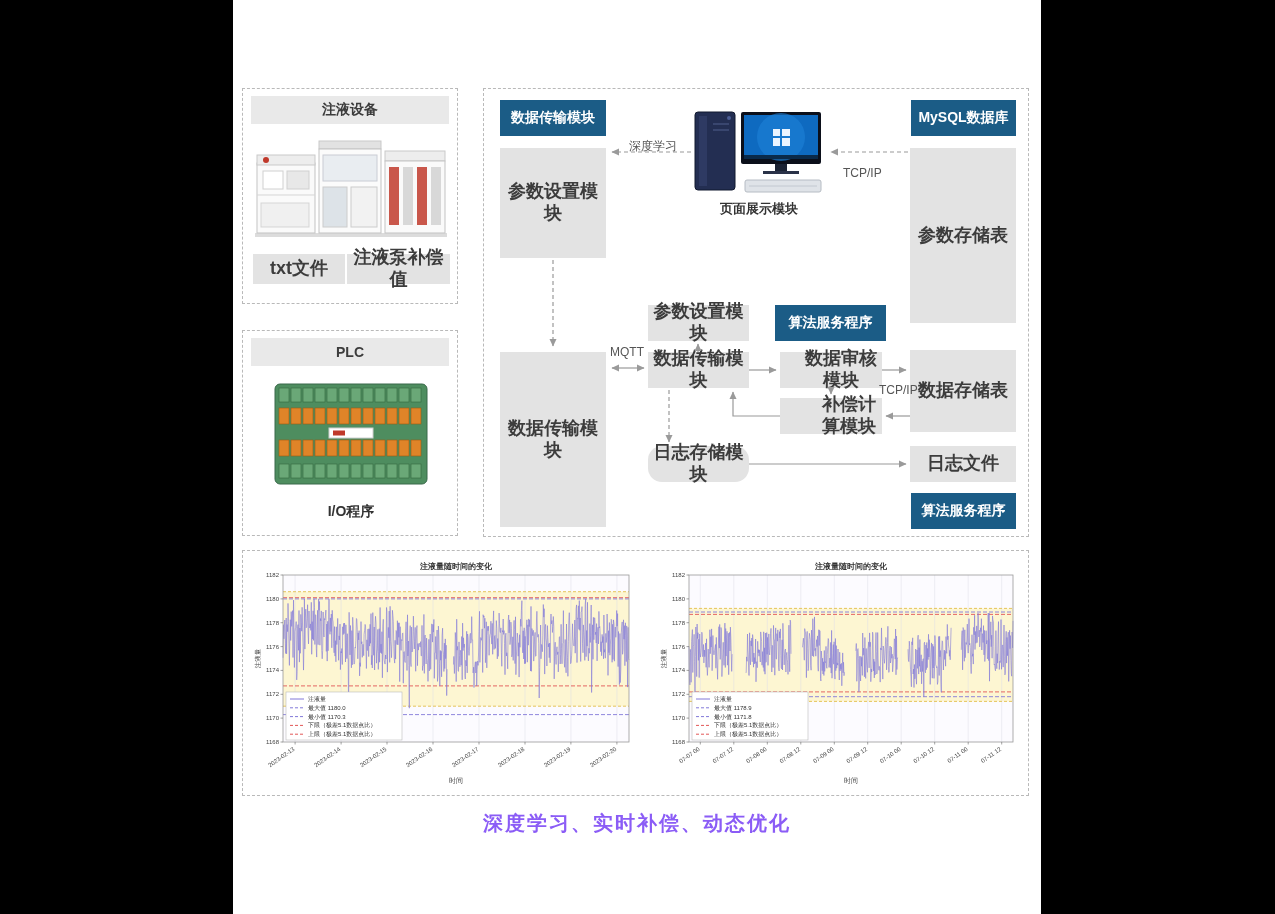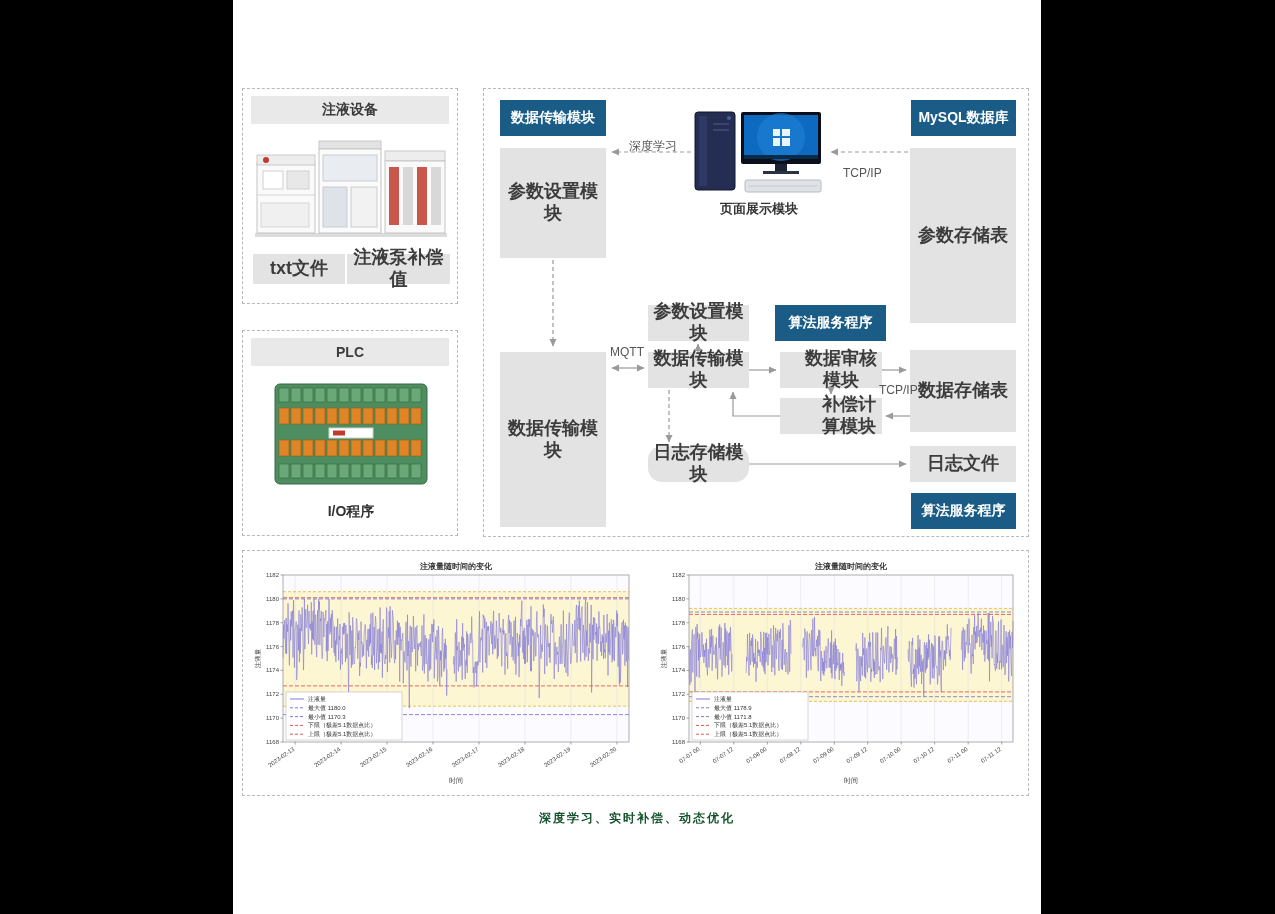--- a/index.html
+++ b/index.html
@@ -9,21 +9,21 @@
   .dashed-box{position:absolute;border:1.5px dashed #b9b9b9;background:#fff;box-sizing:border-box;}
   .title-bar{position:absolute;left:8px;right:8px;top:7px;height:28px;background:#e9e9e9;
     display:flex;align-items:center;justify-content:center;font-weight:bold;font-size:14px;color:#3c3c3c;}
   .gray-box{position:absolute;background:#e3e3e3;display:flex;align-items:center;justify-content:center;
     font-weight:bold;font-size:18px;color:#3c3c3c;text-align:center;box-sizing:border-box;line-height:1.2;}
   .blue-box{position:absolute;background:#1b5c86;display:flex;align-items:center;justify-content:center;
     font-weight:bold;font-size:14px;color:#ffffff;text-align:center;}
   .small-label{position:absolute;font-size:12px;color:#555;white-space:nowrap;}
   .caption-text{position:absolute;font-weight:bold;font-size:14px;color:#333;text-align:center;}
   .footer-caption{position:absolute;left:0;width:808px;top:810px;text-align:center;
-    font-weight:bold;font-size:12px;color:#14532d;letter-spacing:2px;}
+    font-weight:bold;font-size:20px;color:#8b5cf6;letter-spacing:2px;}
   .img-wrap{position:absolute;display:flex;align-items:center;justify-content:center;}
   .connectors{position:absolute;left:0;top:0;pointer-events:none;}
   svg text{font-family:"Liberation Sans","DejaVu Sans",sans-serif;}
   .chart{position:absolute;background:#fff;}
 </style>
 </head>
 <body>
 
 <div class="stage">
   <div class="content">

